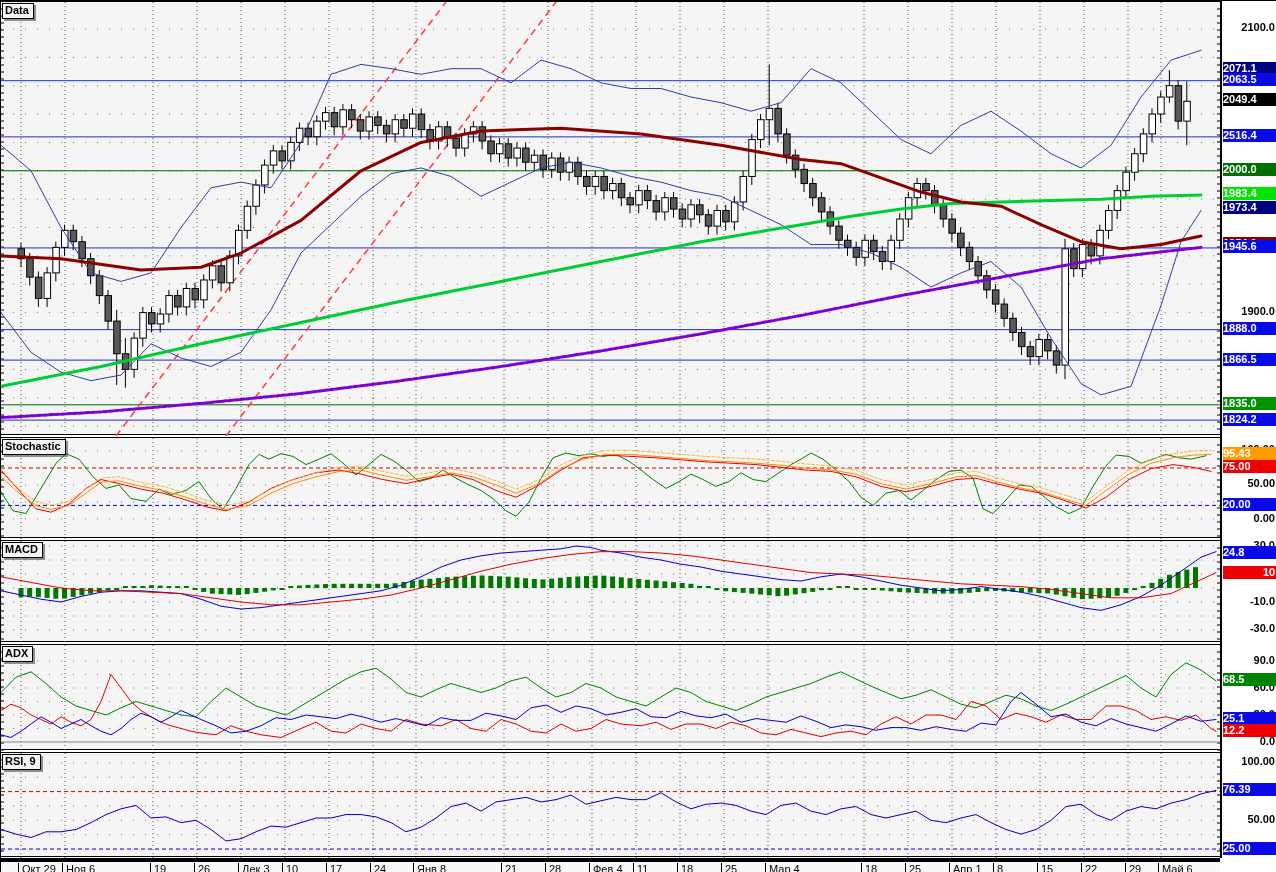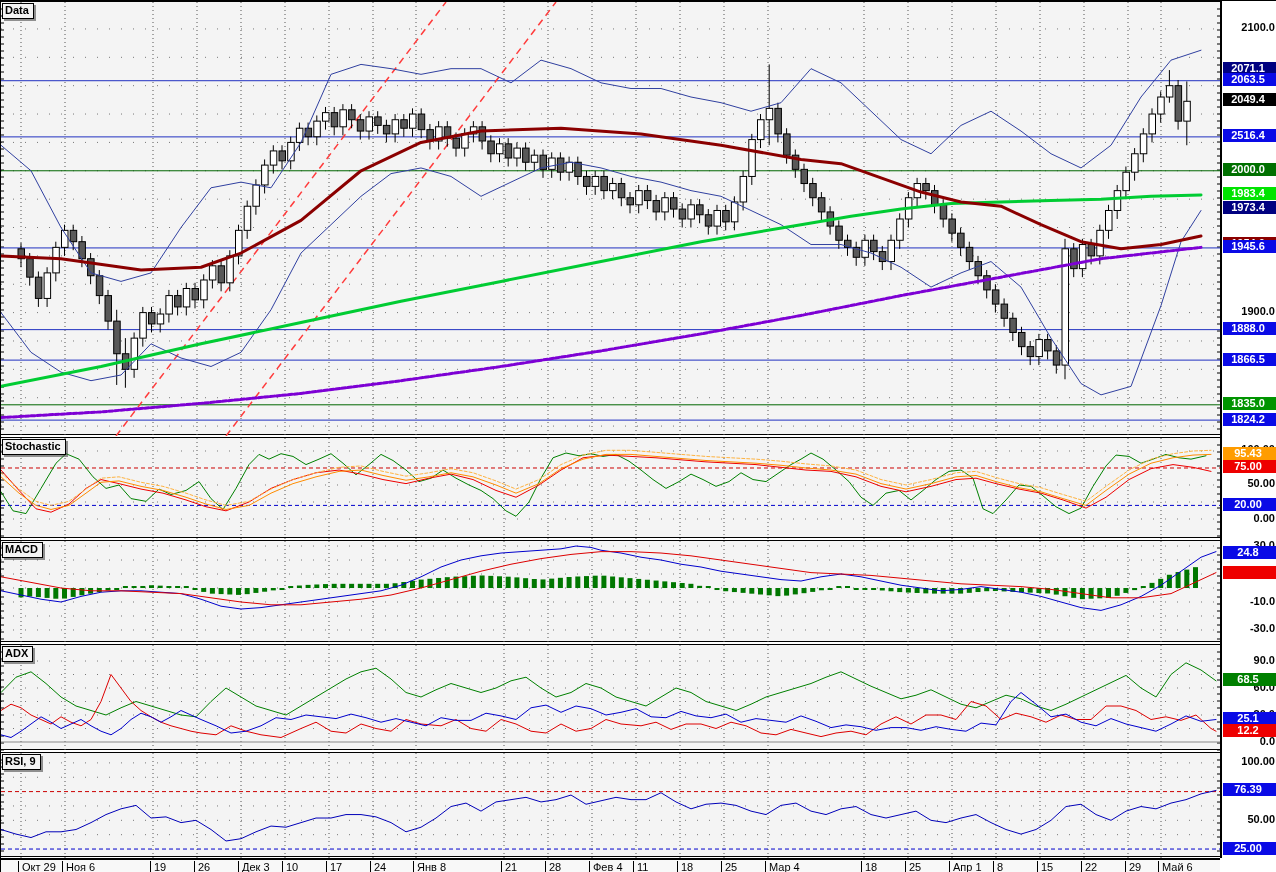--- a/index.html
+++ b/index.html
@@ -2,22 +2,22 @@
 <html><head>
 <meta charset="utf-8">
 <style>
   html,body{margin:0;padding:0;background:#fff;}
   #app{position:relative;width:1276px;height:872px;background:#ffffff;border-top:1px solid #000;border-left:1px solid #000;box-sizing:border-box;overflow:hidden;font-family:"Liberation Sans",sans-serif;}
   .panel{position:absolute;left:0;width:1219px;background:#f4f4f4;border-top:1px solid #000;border-bottom:1px solid #000;box-sizing:border-box;}
   .panel svg{display:block;}
   .tab{position:absolute;top:1px;left:1px;z-index:5;background:#f4f4f4;border:1px solid #000;box-shadow:2px 2px 0 rgba(60,60,60,.55);font-size:11px;font-weight:bold;padding:0 4px 1px 2px;color:#000;line-height:13px;}
   #scale-col{position:absolute;top:0;left:1219px;width:57px;height:857px;background:#fff;border-left:2px solid #000;box-sizing:border-box;}
   .sc-plain{position:absolute;left:0;width:53px;text-align:right;font-size:11px;font-weight:bold;color:#000;height:13px;line-height:13px;}
-  .sc-badge{position:absolute;left:1px;width:50px;text-align:center;font-size:11px;font-weight:bold;color:#fff;height:13px;line-height:13px;padding-right:3px;}
-  #time-axis{position:absolute;top:857px;left:0;width:1219px;height:15px;background:#f8f8f8;border-top:2px solid #000000;box-sizing:border-box;}
+  .sc-badge{position:absolute;left:1px;width:50px;text-align:left;font-size:11px;font-weight:bold;color:#fff;height:13px;line-height:13px;padding-right:3px;}
+  #time-axis{position:absolute;top:857px;left:0;width:1219px;height:15px;background:#f8f8f8;border-top:4px solid #000000;box-sizing:border-box;}
   .ax-label{position:absolute;top:1px;font-size:11px;color:#000;border-left:1px solid #000;padding-left:3px;height:13px;line-height:12px;white-space:nowrap;}
 </style>
 </head>
 <body>
 
 <div id="app">
   <div class="panel" id="panel-price" style="top:0;height:434px;">
     <div class="tab">Data</div>
     <svg id="svg-price" width="1219" height="434" viewBox="0 0 1219 434">
         <line x1="20" y1="0" x2="20" y2="434" stroke="#555" stroke-width="1" stroke-dasharray="1 3"></line>

